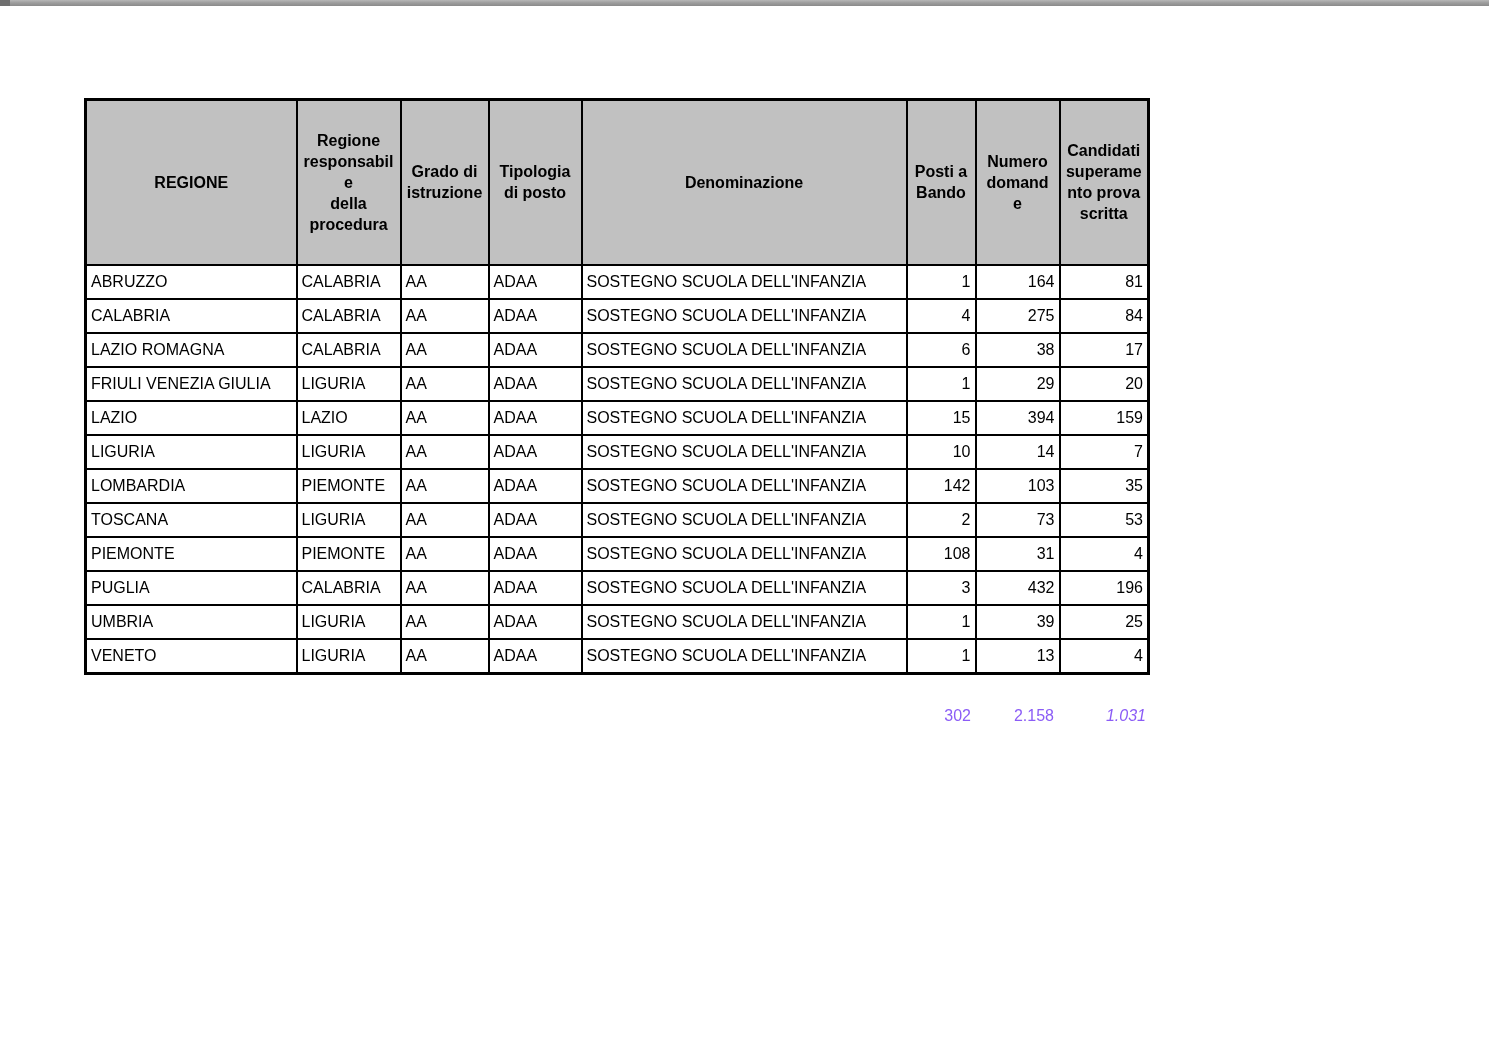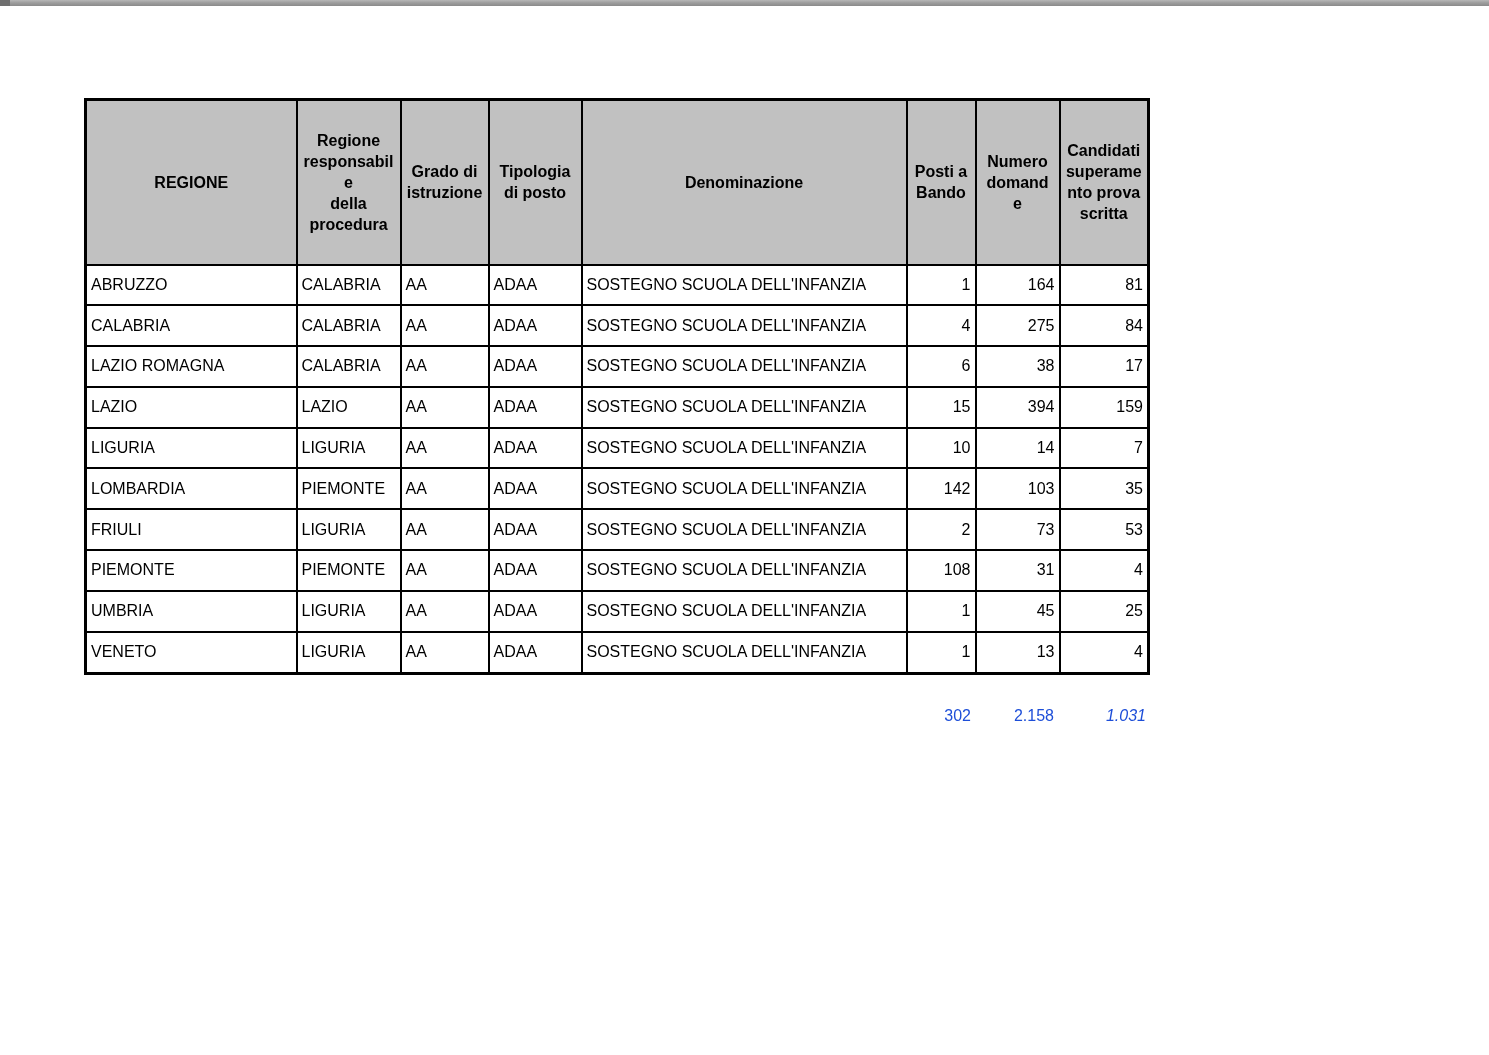--- a/index.html
+++ b/index.html
@@ -63,21 +63,21 @@
     position: absolute;
     left: 0; top: 704px;
     width: 1489px; height: 24px;
   }
   .totals .tot {
     position: absolute;
     top: 0; height: 24px;
     line-height: 24px;
     font-size: 16px;
     text-align: right;
-    color: #1d4ed8;
+    color: #8b5cf6;
   }
   .tot-posti     { left: 871px; width: 100px; }
   .tot-domande   { left: 954px; width: 100px; }
   .tot-candidati { left: 1046px; width: 100px; font-style: italic; }
 </style>
 </head>
 <body>
 
 <div class="top-bar">
   <div class="top-bar-cap"></div>
@@ -143,20 +143,30 @@
     <td>LAZIO ROMAGNA</td>
     <td>CALABRIA</td>
     <td>AA</td>
     <td>ADAA</td>
     <td>SOSTEGNO SCUOLA DELL'INFANZIA</td>
     <td class="num">6</td>
     <td class="num">38</td>
     <td class="num">17</td>
   </tr>
       <tr>
+    <td>FRIULI VENEZIA GIULIA</td>
+    <td>LIGURIA</td>
+    <td>AA</td>
+    <td>ADAA</td>
+    <td>SOSTEGNO SCUOLA DELL'INFANZIA</td>
+    <td class="num">1</td>
+    <td class="num">29</td>
+    <td class="num">20</td>
+  </tr>
+      <tr>
     <td>LAZIO</td>
     <td>LAZIO</td>
     <td>AA</td>
     <td>ADAA</td>
     <td>SOSTEGNO SCUOLA DELL'INFANZIA</td>
     <td class="num">15</td>
     <td class="num">394</td>
     <td class="num">159</td>
   </tr>
       <tr>
@@ -173,47 +183,57 @@
     <td>LOMBARDIA</td>
     <td>PIEMONTE</td>
     <td>AA</td>
     <td>ADAA</td>
     <td>SOSTEGNO SCUOLA DELL'INFANZIA</td>
     <td class="num">142</td>
     <td class="num">103</td>
     <td class="num">35</td>
   </tr>
       <tr>
-    <td>FRIULI</td>
+    <td>TOSCANA</td>
     <td>LIGURIA</td>
     <td>AA</td>
     <td>ADAA</td>
     <td>SOSTEGNO SCUOLA DELL'INFANZIA</td>
     <td class="num">2</td>
     <td class="num">73</td>
     <td class="num">53</td>
   </tr>
       <tr>
     <td>PIEMONTE</td>
     <td>PIEMONTE</td>
     <td>AA</td>
     <td>ADAA</td>
     <td>SOSTEGNO SCUOLA DELL'INFANZIA</td>
     <td class="num">108</td>
     <td class="num">31</td>
     <td class="num">4</td>
   </tr>
       <tr>
+    <td>PUGLIA</td>
+    <td>CALABRIA</td>
+    <td>AA</td>
+    <td>ADAA</td>
+    <td>SOSTEGNO SCUOLA DELL'INFANZIA</td>
+    <td class="num">3</td>
+    <td class="num">432</td>
+    <td class="num">196</td>
+  </tr>
+      <tr>
     <td>UMBRIA</td>
     <td>LIGURIA</td>
     <td>AA</td>
     <td>ADAA</td>
     <td>SOSTEGNO SCUOLA DELL'INFANZIA</td>
     <td class="num">1</td>
-    <td class="num">45</td>
+    <td class="num">39</td>
     <td class="num">25</td>
   </tr>
       <tr>
     <td>VENETO</td>
     <td>LIGURIA</td>
     <td>AA</td>
     <td>ADAA</td>
     <td>SOSTEGNO SCUOLA DELL'INFANZIA</td>
     <td class="num">1</td>
     <td class="num">13</td>

